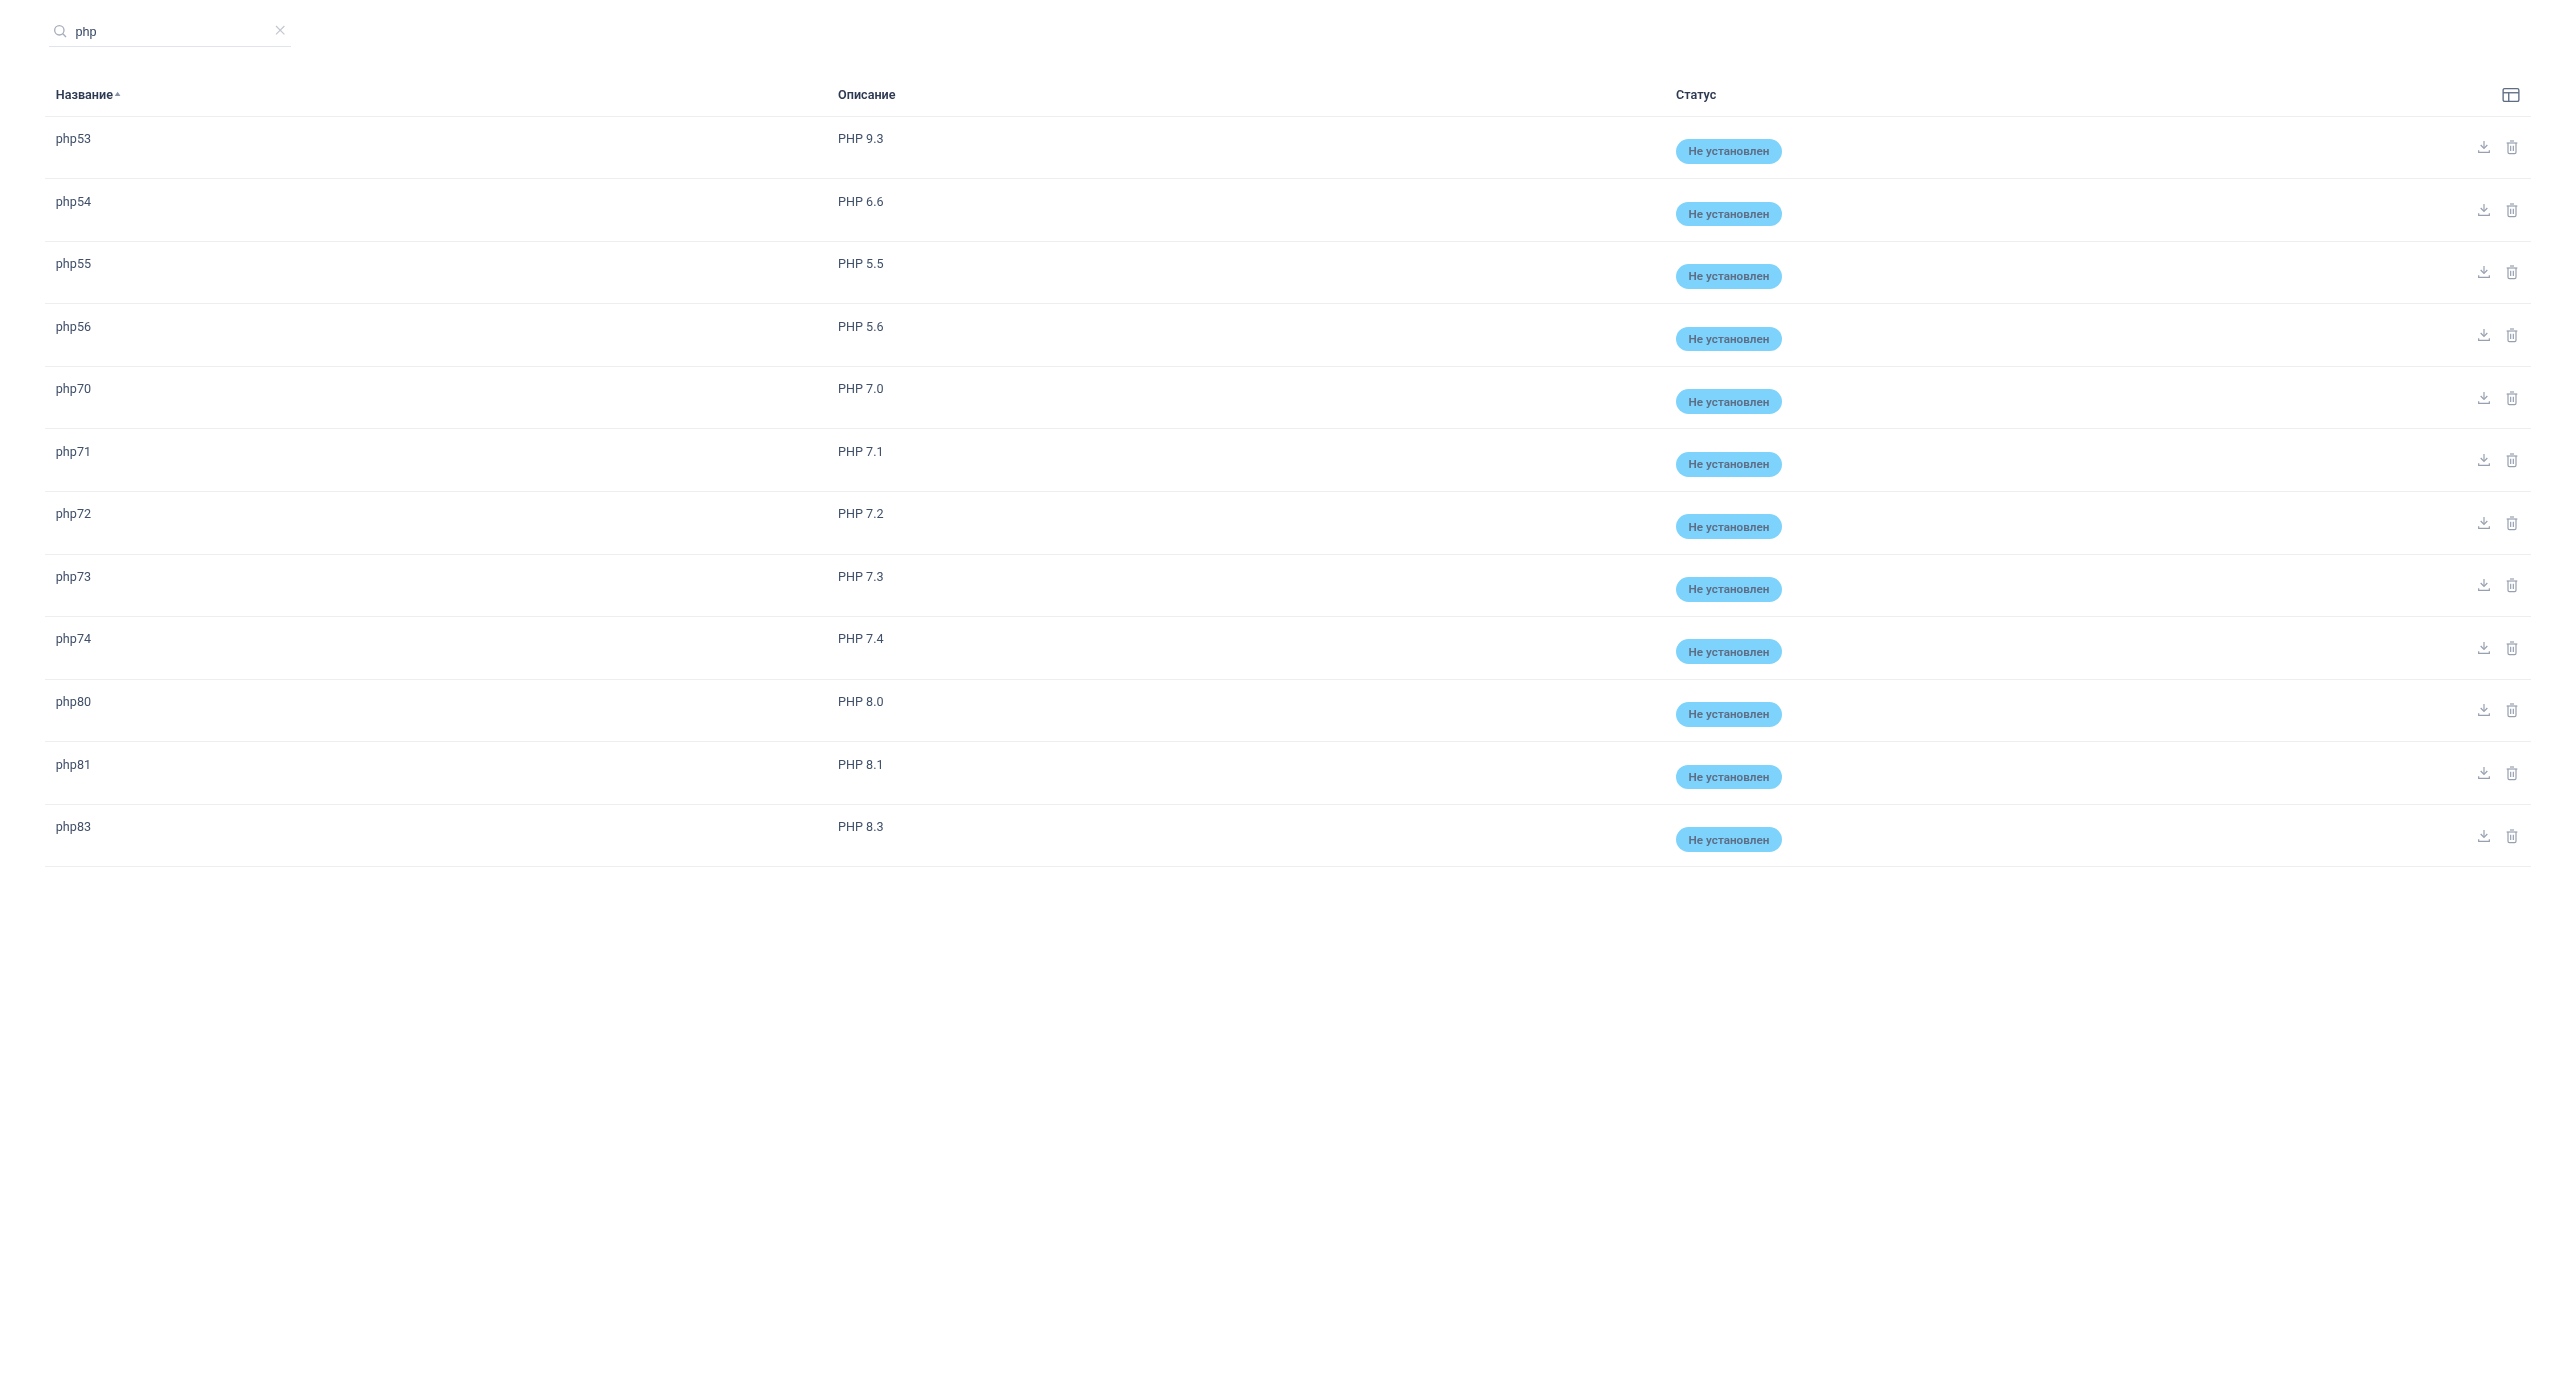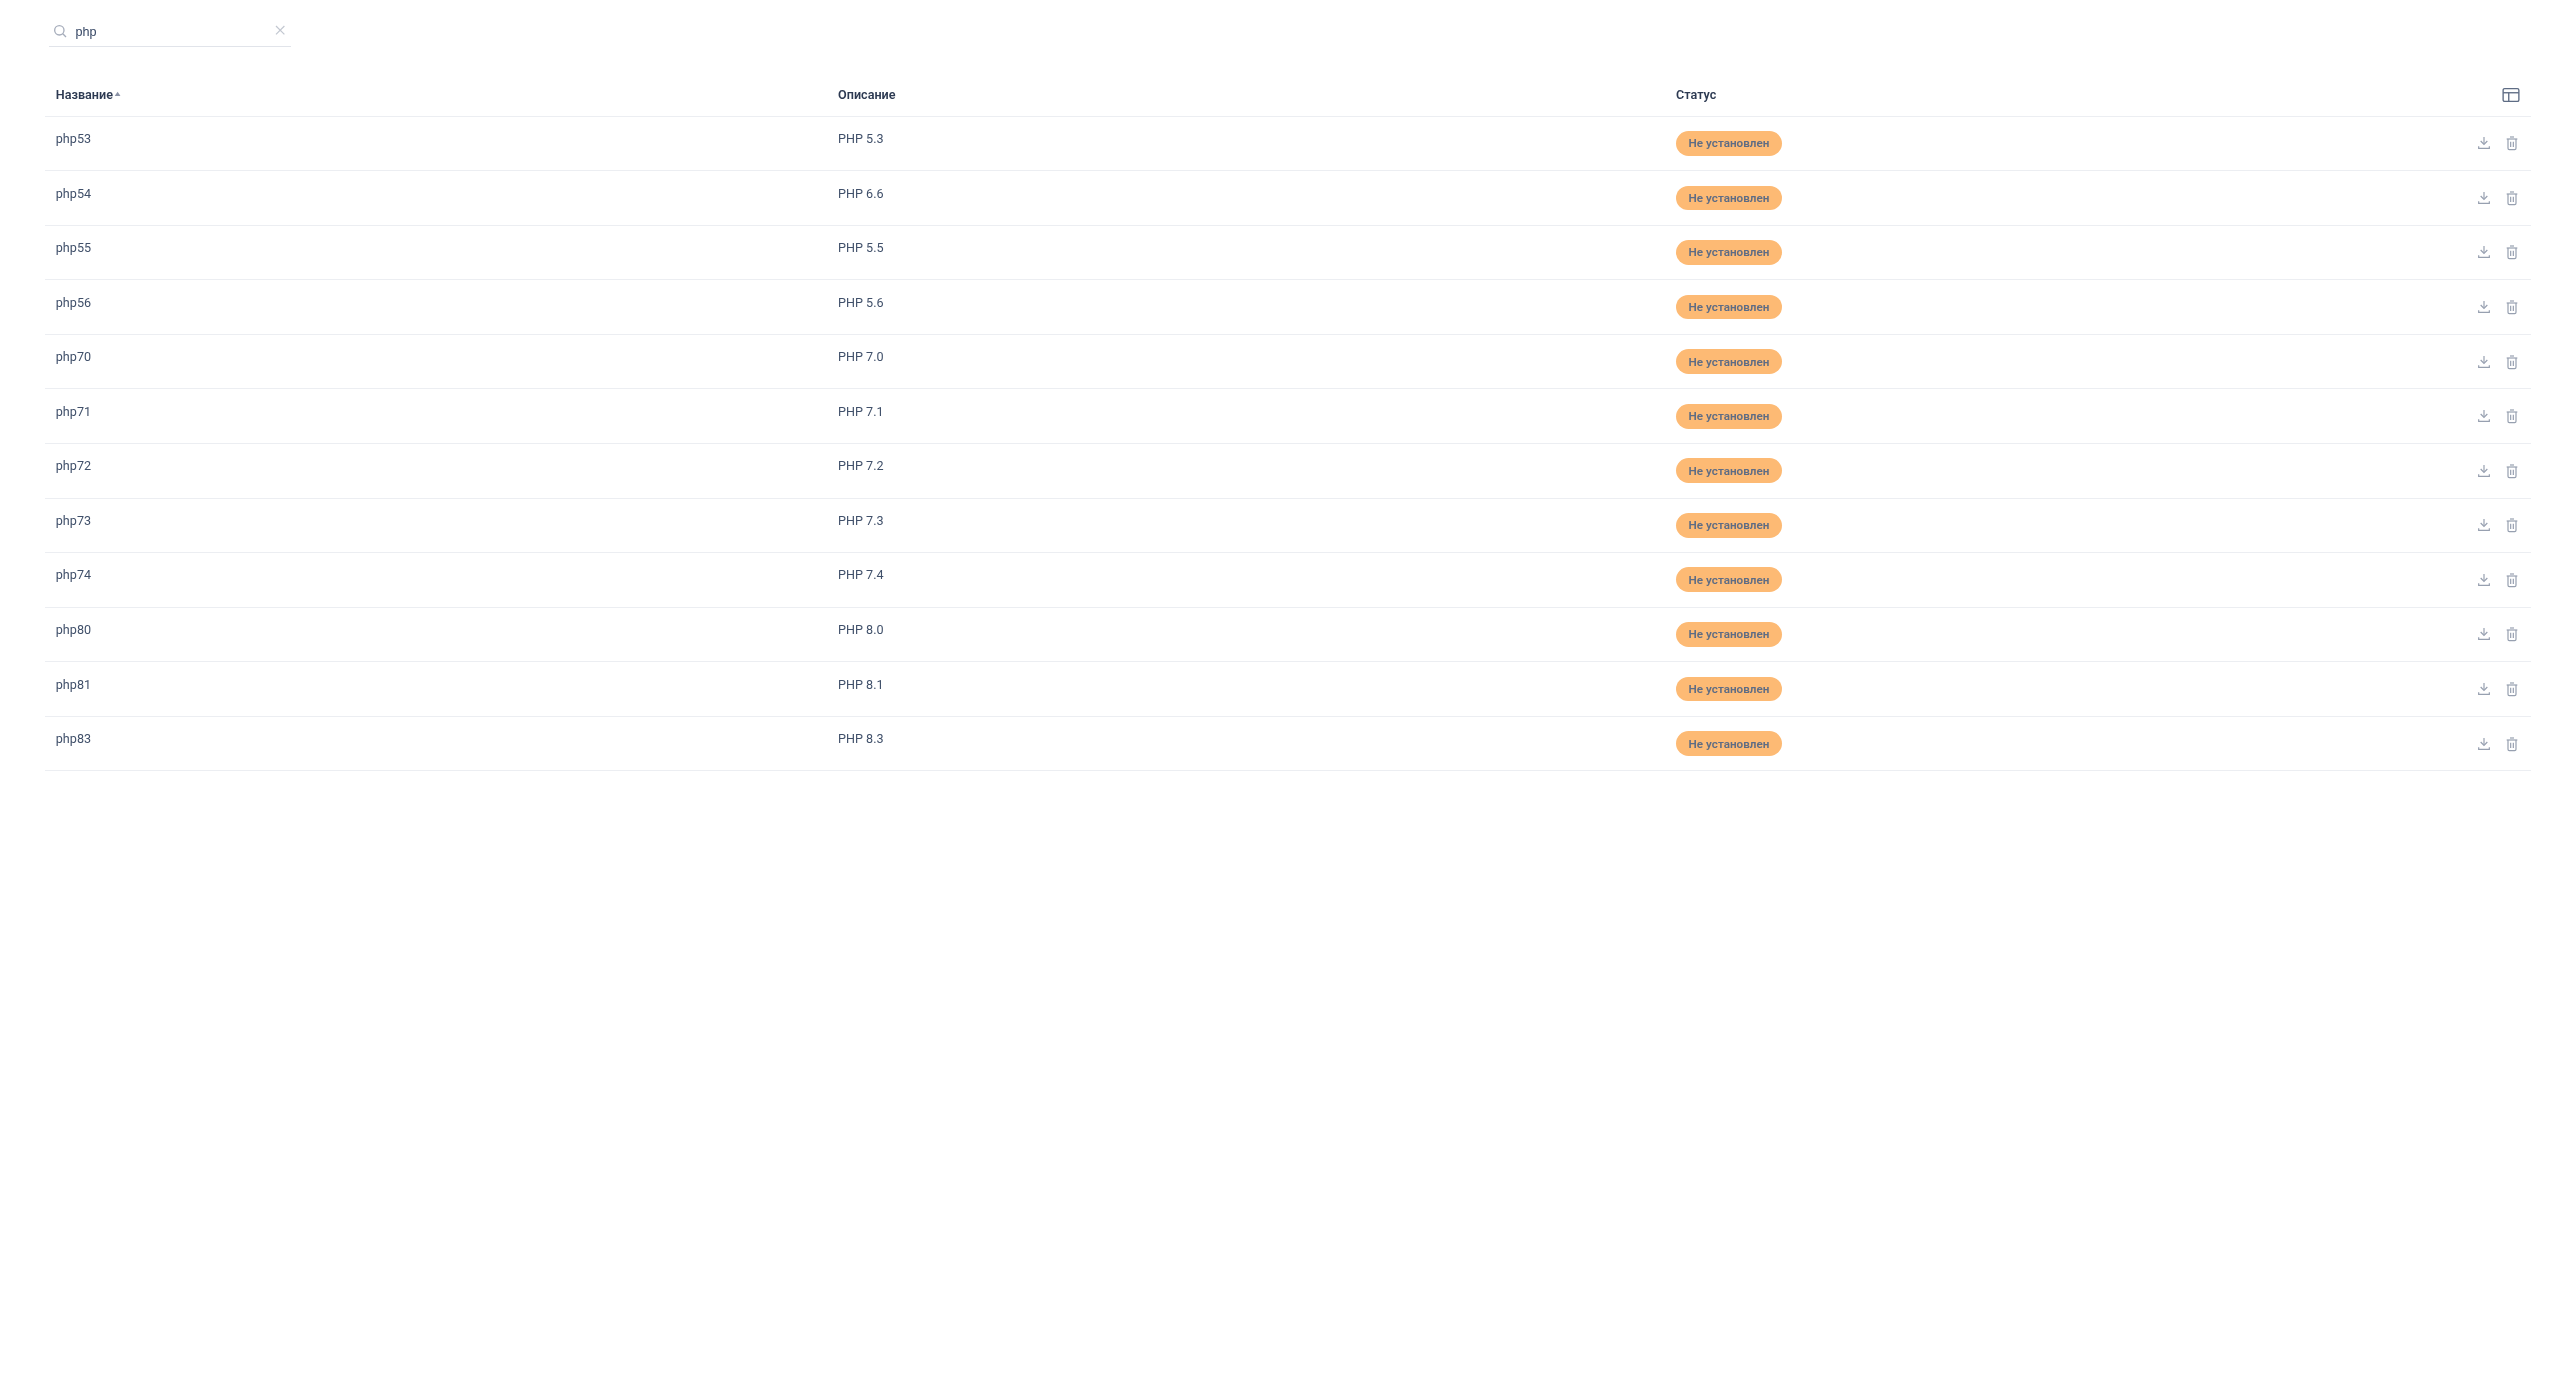--- a/index.html
+++ b/index.html
@@ -120,26 +120,27 @@
       border-bottom: 0.9px solid #eceef2;
     }
 
     .cell-text {
       color: #40506a;
       font-size: 12.6px;
     }
 
     .status-badge {
       display: inline-block;
-      background: #fdba74;
+      background: #7dd3fc;
       color: #5e6c84;
       font-weight: 600;
       font-size: 11.7px;
       padding: 5.4px 12.6px;
       border-radius: 12.6px;
+      margin-top: 8px;
     }
 
     .action-icon-svg {
       width: 16px;
       height: 16px;
       stroke: #97a0b0;
       stroke-width: 1.8;
       fill: none;
       cursor: pointer;
     }
@@ -188,21 +189,21 @@
       </svg>
     </div>
   </div>
 
   <div id="rows-host">
   <div class="table-row">
     <div class="col-name">
       <span class="cell-text">php53</span>
     </div>
     <div class="col-desc">
-      <span class="cell-text">PHP 5.3</span>
+      <span class="cell-text">PHP 9.3</span>
     </div>
     <div class="col-status">
       <span class="status-badge">Не установлен</span>
     </div>
     <div class="col-actions">
       <svg class="action-icon-svg" viewBox="0 0 24 24">
         <path d="M12 3 L12 13"></path>
         <path d="M7 9 L12 14 L17 9"></path>
         <path d="M4 17 L4 20 L20 20 L20 17"></path>
       </svg>

